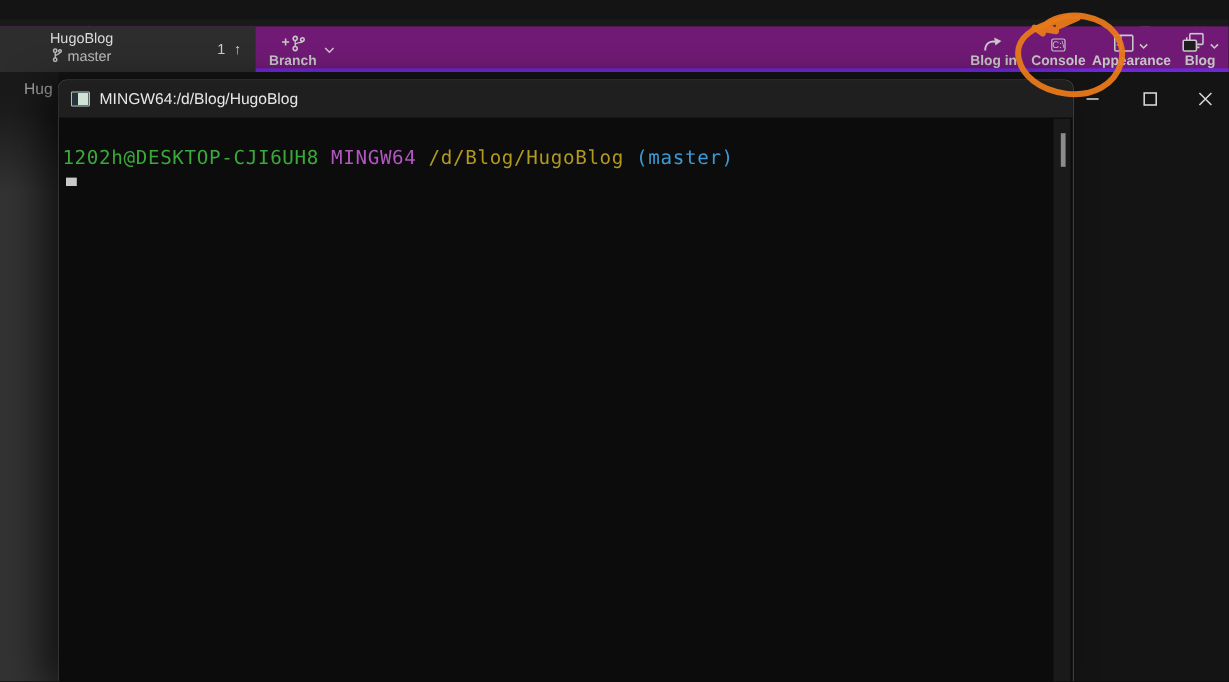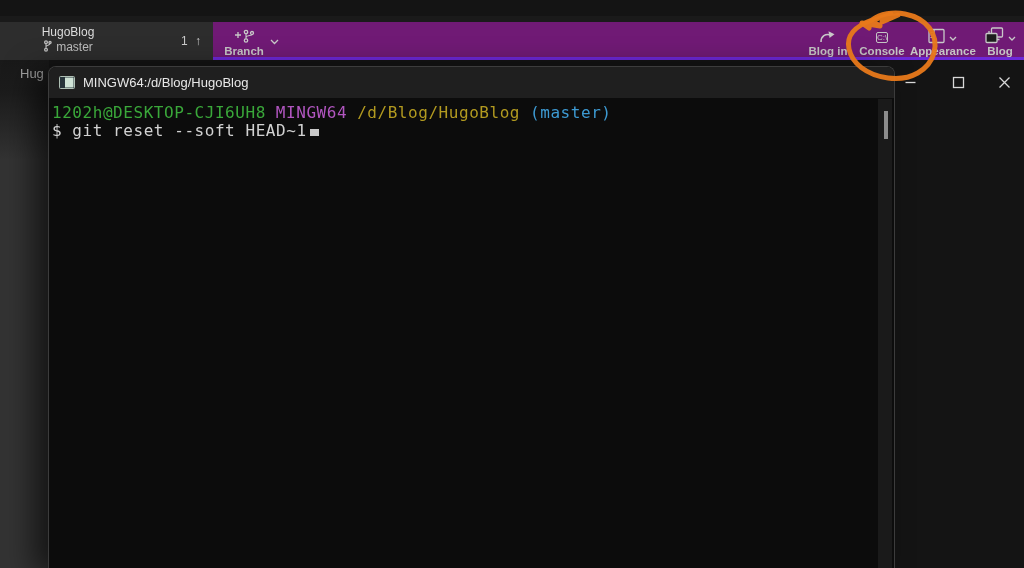--- a/index.html
+++ b/index.html
@@ -45,21 +45,21 @@
     position:absolute; left:48px; top:66px; width:847px; height:502px; z-index:5;
     background:var(--terminal-bg,#0c0c0c);
     border:1px solid #3c3c3c; border-bottom:none; border-radius:8px 8px 0 0;
     box-shadow:-14px 6px 30px rgba(0,0,0,.6);
   }
   .term-titlebar { position:relative; height:31px; background:var(--terminal-titlebar,#1f1f1f); border-radius:7px 7px 0 0; }
   .term-app-icon { position:absolute; left:10px; top:9px; }
   .term-title { position:absolute; left:34px; top:0; line-height:31px; font-size:13px; color:#e8e8e8; }
   .term-ctl { position:absolute; top:0; width:32px; height:31px; display:flex; align-items:center; justify-content:center; color:#d8d8d8; }
   .term-body {
-    position:relative; padding:6px 24px 0 3px;
+    position:relative; padding:25px 24px 0 3px;
     font-family:"DejaVu Sans Mono","Liberation Mono",monospace;
     font-size:16px; line-height:18px; letter-spacing:0.55px; color:#d2d2d2;
     white-space:nowrap;
   }
   .sp { margin-right:10px; }
   .p-green   { color:var(--prompt-green,#3aa83a); }
   .p-magenta { color:var(--prompt-magenta,#b156c0); }
   .p-yellow  { color:var(--prompt-yellow,#b29a20); }
   .p-cyan    { color:var(--prompt-cyan,#3d9ad2); }
   .cursor { display:inline-block; width:9px; height:7px; background:#c9c9c9; margin-left:3px; }
@@ -245,21 +245,21 @@
           </svg>
       </span>
     </div>
   </div>
 
   <div class="term-body">
     <div>
       <span class="p-green sp">1202h@DESKTOP-CJI6UH8</span><span class="p-magenta sp">MINGW64</span><span class="p-yellow sp">/d/Blog/HugoBlog</span><span class="p-cyan">(master)</span>
     </div>
     <div>
-      <span>$ git reset --soft HEAD~1</span><span class="cursor"></span>
+      <span class="cursor"></span>
     </div>
   </div>
 
   <div class="term-scroll">
     <div class="term-thumb"></div>
   </div>
 </div>
 
 <svg class="annotation" viewBox="0 0 1024 568">
   <path d="M 872 20 C 855 26, 846 36, 849 49 C 852 63, 866 75, 888 78 C 911 81, 929 70, 934 53 C 939 34, 926 18, 905 14 C 893 11.5, 880 14, 872 20"></path>

